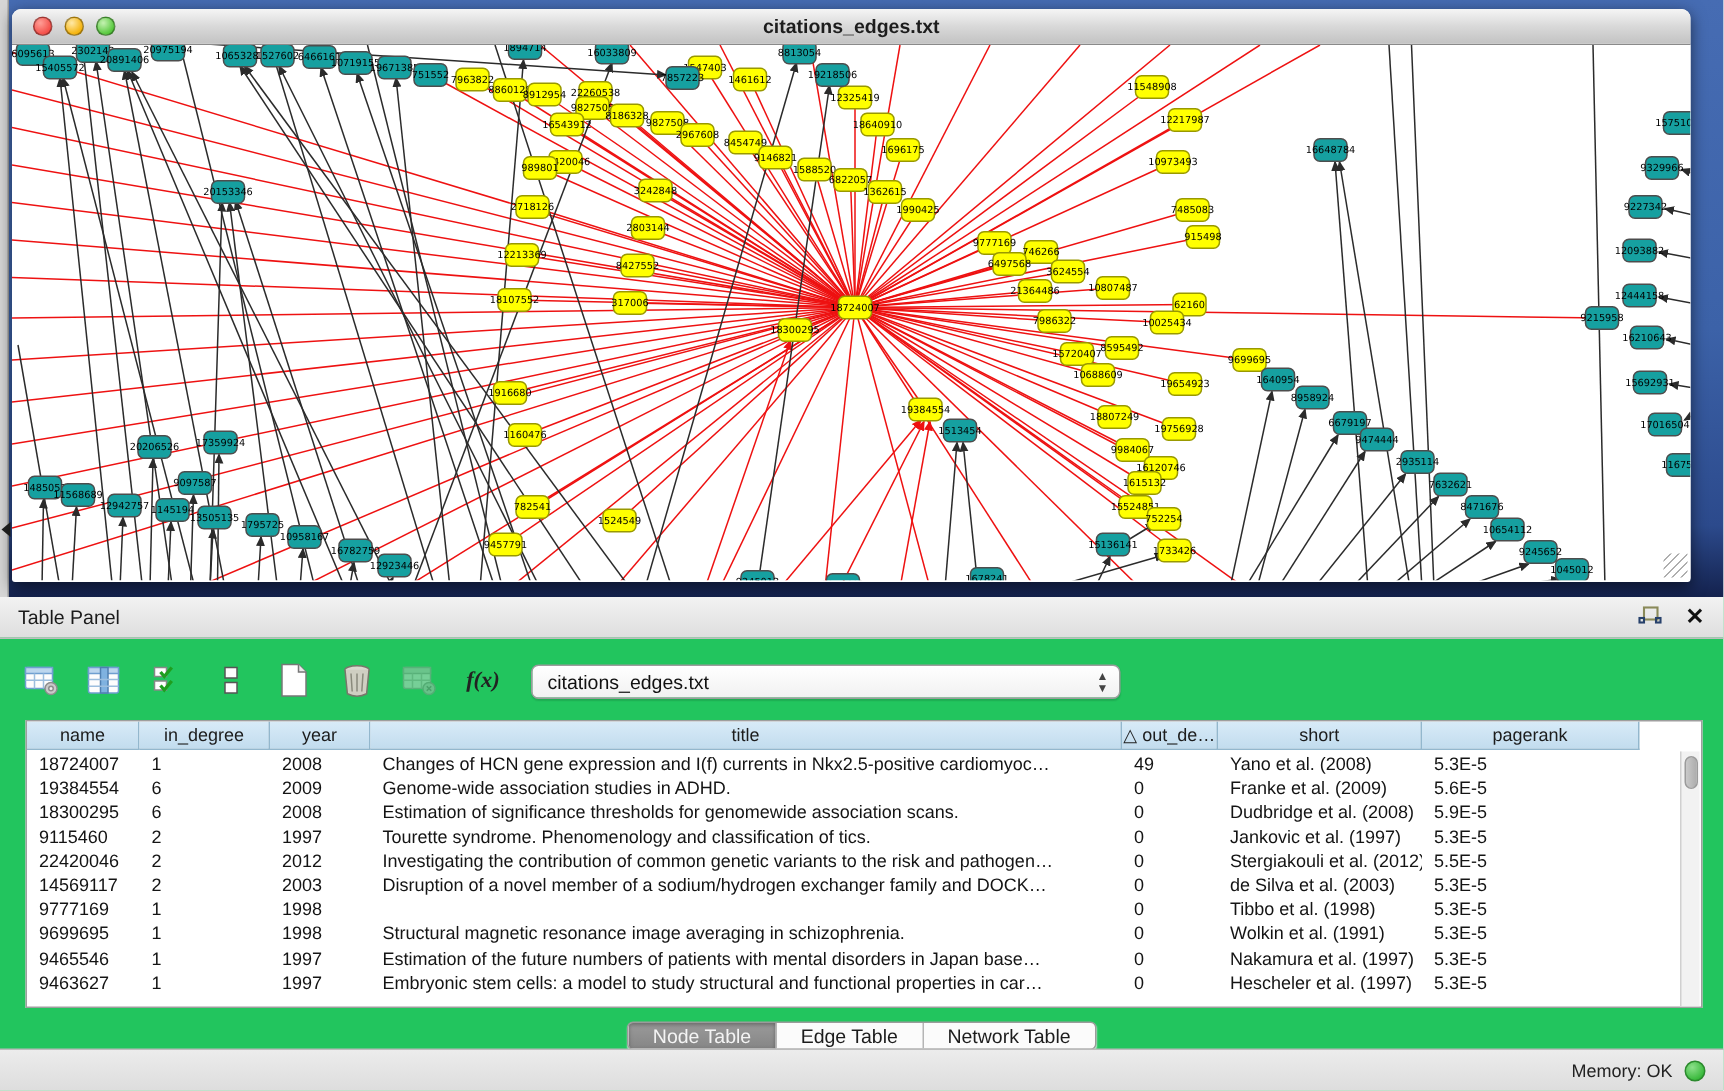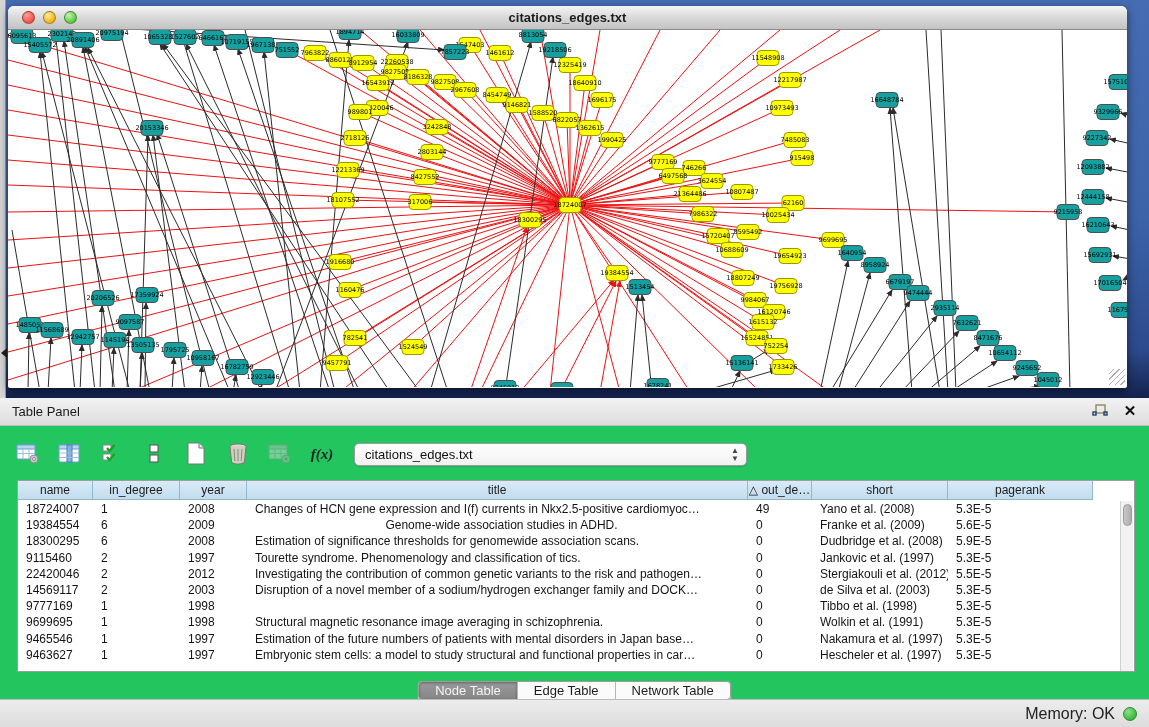--- a/index.html
+++ b/index.html
@@ -67,21 +67,21 @@
   #seg { display:flex; height:19px; border:1px solid #9b9b9b; border-radius:4px; overflow:hidden;
          background:#fbfbfb; box-shadow:0 1px 1px rgba(255,255,255,.7); }
   .seg-btn { padding:0 16px; font-size:13px; line-height:18px; color:#1c1c1c; border-right:1px solid #b5b5b5; }
   .seg-btn:last-child { border-right:none; }
   .seg-btn.selected { background:linear-gradient(180deg,#9a9a9a,#868686); color:#f4f4f4;
                       box-shadow:inset 0 1px 3px rgba(0,0,0,.35); }
 
   #statusbar { position:absolute; left:0; top:301px; width:100%; height:28px;
                border-top:1px solid #bcbcbc; background:linear-gradient(180deg,#ececec,#dddddd);
                display:flex; align-items:center; justify-content:flex-end; }
-  #memory-label { font-size:16px; color:#222; margin-right:8px;text-align:center; }
+  #memory-label { font-size:12px; color:#222; margin-right:8px;text-align:center; }
   #memory-dot { width:14px; height:14px; border-radius:50%; margin-right:12px;
                 background:radial-gradient(circle at 35% 30%, #8ce08a, #37b83a 75%); border:1px solid #2c8a2e; }
 </style>
 </head>
 <body>
 
 <div id="stage">
 
   <div id="desktop">
     <div id="left-strip"></div>
@@ -855,21 +855,21 @@
             <div class="tcell" style="left: 162px; width: 67px;">2008</div>
             <div class="tcell" style="left: 229px; width: 501px;">Changes of HCN gene expression and I(f) currents in Nkx2.5-positive cardiomyoc…</div>
             <div class="tcell" style="left: 730px; width: 64px;">49</div>
             <div class="tcell" style="left: 794px; width: 136px;">Yano et al. (2008)</div>
             <div class="tcell" style="left: 930px; width: 145px;">5.3E-5</div>
           </div>
           <div class="trow" style="top: 16.2px;">
             <div class="tcell" style="left: 0px; width: 75px;">19384554</div>
             <div class="tcell" style="left: 75px; width: 87px;">6</div>
             <div class="tcell" style="left: 162px; width: 67px;">2009</div>
-            <div class="tcell" style="left: 229px; width: 501px; text-align: center;">Genome-wide association studies in ADHD.</div>
+            <div class="tcell" style="left: 229px; width: 501px;">Genome-wide association studies in ADHD.</div>
             <div class="tcell" style="left: 730px; width: 64px;">0</div>
             <div class="tcell" style="left: 794px; width: 136px;">Franke et al. (2009)</div>
             <div class="tcell" style="left: 930px; width: 145px;">5.6E-5</div>
           </div>
           <div class="trow" style="top: 32.4px;">
             <div class="tcell" style="left: 0px; width: 75px;">18300295</div>
             <div class="tcell" style="left: 75px; width: 87px;">6</div>
             <div class="tcell" style="left: 162px; width: 67px;">2008</div>
             <div class="tcell" style="left: 229px; width: 501px;">Estimation of significance thresholds for genomewide association scans.</div>
             <div class="tcell" style="left: 730px; width: 64px;">0</div>

